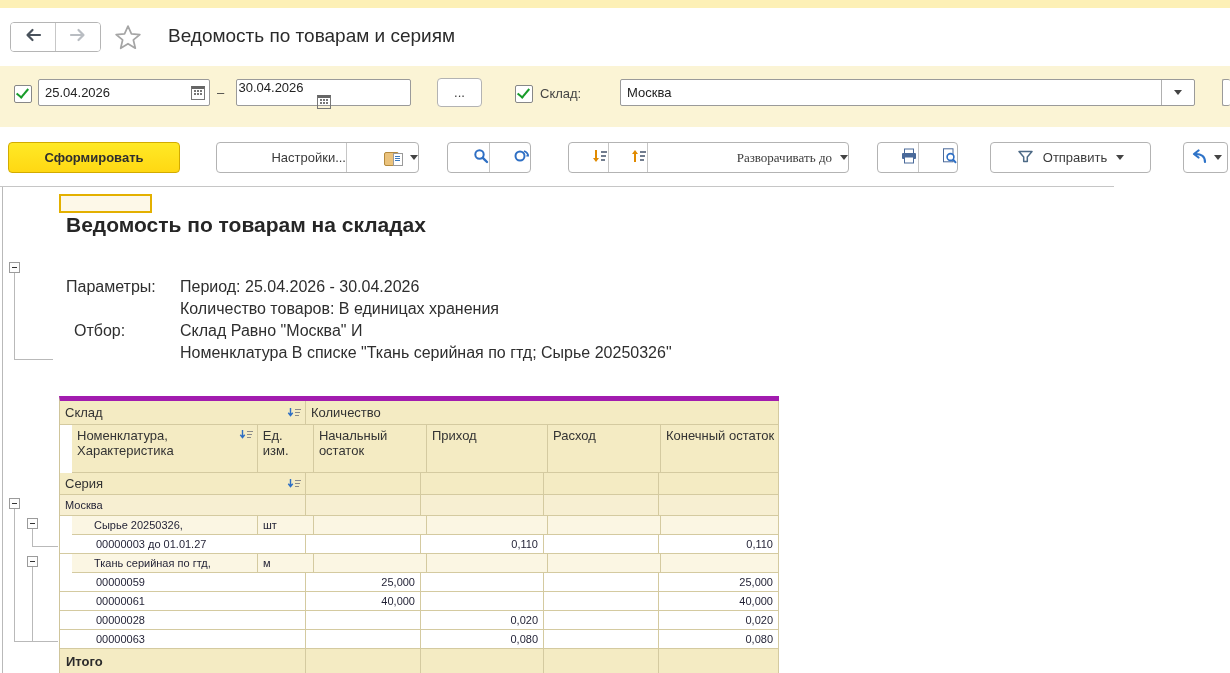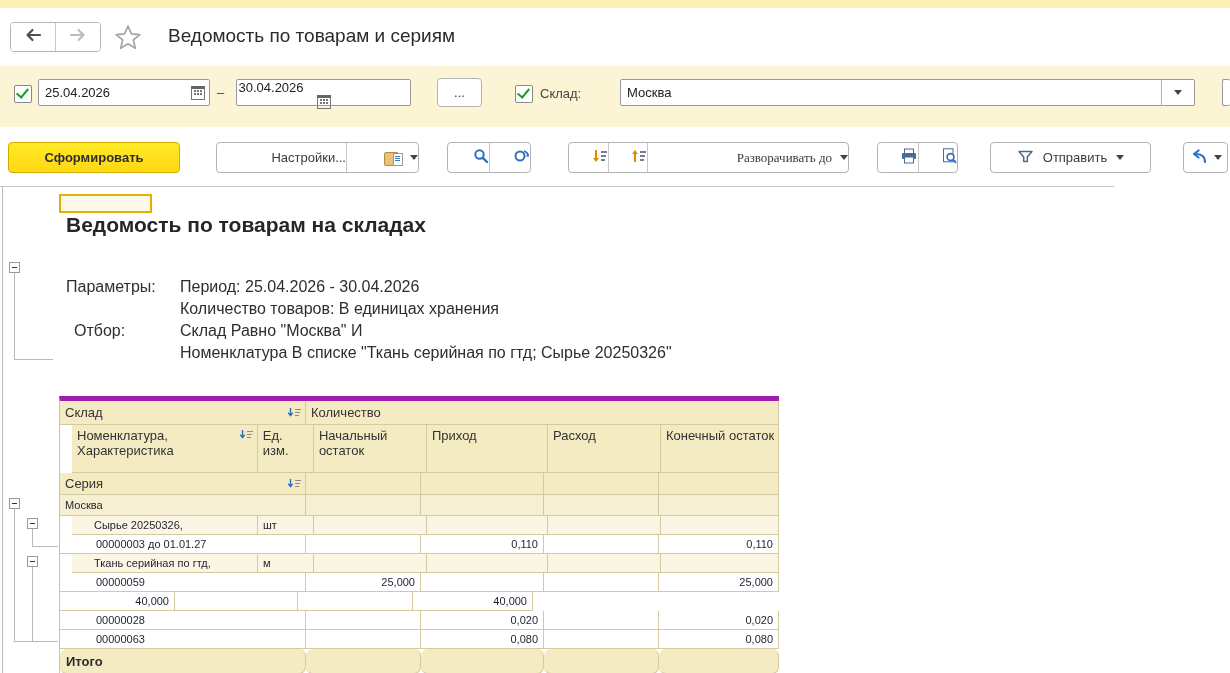--- a/index.html
+++ b/index.html
@@ -52,21 +52,21 @@
   .rtable{position:absolute;left:59px;top:209px;width:719px;border-left:1px solid #cfc59b;border-top:5px solid #a21caf;box-sizing:content-box;}
   .trow{display:flex;}
   .cell{border-right:1px solid #d4caa0;border-bottom:1px solid #d4caa0;box-sizing:border-box;position:relative;
         display:flex;align-items:center;overflow:hidden;white-space:nowrap;}
   .hdr{background:#f4ebc3;font-size:13px;color:#333;}
   .g1bg{background:#f7efd2;}
   .g2bg{background:#fbf6e3;}
   .totbg{background:#f4ebc3;}
   .c1{width:189px;margin-left:12px;} .c2{width:57px;} .c3{width:115px;} .c4{width:123px;} .c5{width:115px;} .c6{width:120px;}
   .c12{width:246px;} .c3456{width:473px;}
-  .h24{height:24px;} .h48{height:48px;align-items:flex-start;} .h22{height:22px;} .h21{height:21px;} .h19{height:19px;} .h25{height:25px;border-radius:7px;}
+  .h24{height:24px;} .h48{height:48px;align-items:flex-start;} .h22{height:22px;} .h21{height:21px;} .h19{height:19px;} .h25{height:25px;}
   .padl{padding-left:5px;}
   .two{line-height:15px;padding-top:3px;}
   .num{justify-content:flex-end;padding-right:5px;font-size:11px;color:#1f1f33;}
   .dtext{font-size:11px;color:#1f1f33;}
   .sorticon{position:absolute;right:3px;top:3px;}
   .tot{font-size:13px;font-weight:bold;color:#2b2b2b;padding-left:6px;}
 
   .cuticon{display:inline-block;}
 </style>
 </head>
@@ -418,20 +418,23 @@
           </div>
         <div class="cell c5 h19 num">
             <span></span>
           </div>
         <div class="cell c6 h19 num">
             <span>25,000</span>
           </div>
       </div>
 
       <div class="trow">
+        <div class="cell c12 h19 dtext" style="padding-left:36px;">
+            <span>00000061</span>
+          </div>
         <div class="cell c3 h19 num">
             <span>40,000</span>
           </div>
         <div class="cell c4 h19 num">
             <span></span>
           </div>
         <div class="cell c5 h19 num">
             <span></span>
           </div>
         <div class="cell c6 h19 num">

